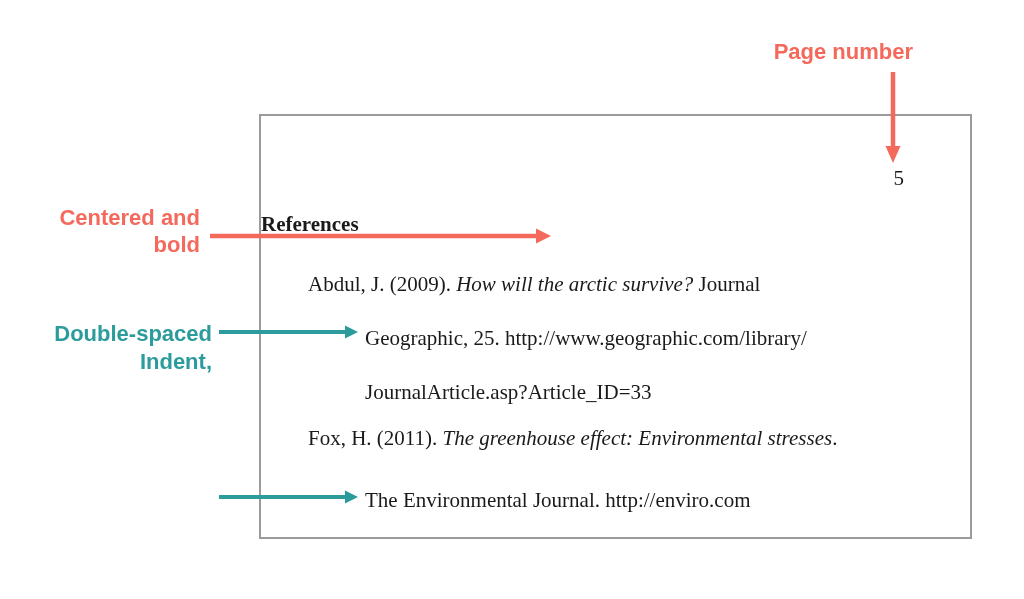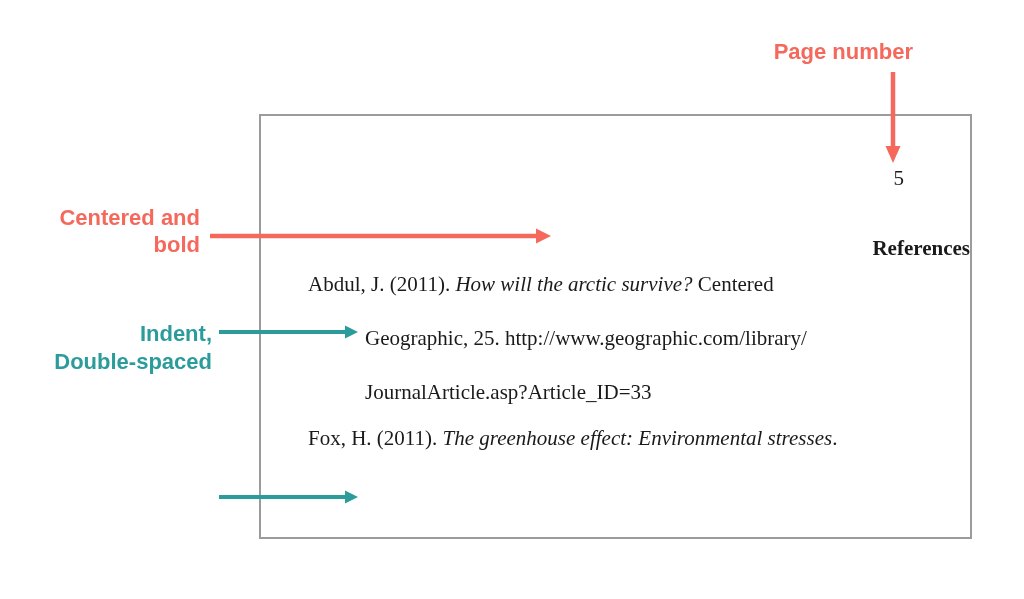--- a/index.html
+++ b/index.html
@@ -50,23 +50,23 @@
     font-family: "Liberation Serif", serif;
     color: var(--ink);
   }
   .pagenum {
     position: absolute;
     top: 50px; right: 66px;
     font-size: 21px;
   }
   .doc-heading {
     position: absolute;
-    top: 120px; left: 0;
+    top: 96px; left: 0;
     width: 100%;
-    text-align: right;
+    text-align: left;
     font-size: 21px;
     font-weight: bold;
   }
   .ref-line {
     position: absolute;
     left: 47px;
     font-size: 21px;
     white-space: nowrap;
   }
   .ref-line.indent { left: 104px; }
@@ -97,33 +97,34 @@
   </svg>
 
   <div class="label coral page-number-label">Page number</div>
 
   <div class="label coral centered-bold-label">
     <div>Centered and</div>
     <div>bold</div>
   </div>
 
   <div class="label teal indent-label">
+    <div>Double-spaced</div>
     <div>Indent,</div>
-    <div>Double-spaced</div>
   </div>
 
   <div class="doc-page">
 
     <div class="pagenum">5</div>
 
     <div class="doc-heading">References</div>
 
-    <div class="ref-line" style="top:156px"><span>Abdul, J. (2011). </span><span class="it">How will the arctic survive? </span><span>Centered</span></div>
+    <div class="ref-line" style="top:156px"><span>Abdul, J. (2009). </span><span class="it">How will the arctic survive? </span><span>Journal</span></div>
 
     <div class="ref-line indent" style="top:210px"><span>Geographic, 25. http://www.geographic.com/library/</span></div>
 
     <div class="ref-line indent" style="top:264px"><span>JournalArticle.asp?Article_ID=33</span></div>
 
     <div class="ref-line" style="top:310px"><span>Fox, H. (2011). </span><span class="it">The greenhouse effect: Environmental stresses</span><span>.</span></div>
 
+    <div class="ref-line indent" style="top:372px"><span>The Environmental Journal. http://enviro.com</span></div>
 
   </div>
 </div>
 
 </body></html>

